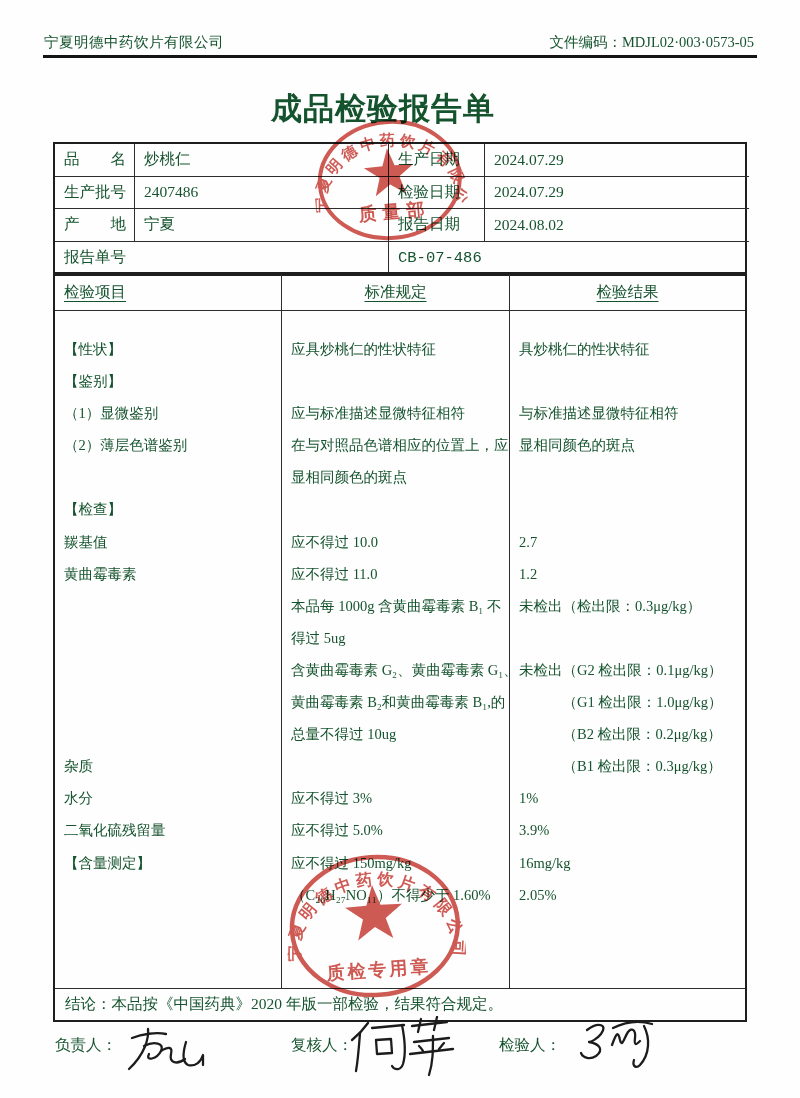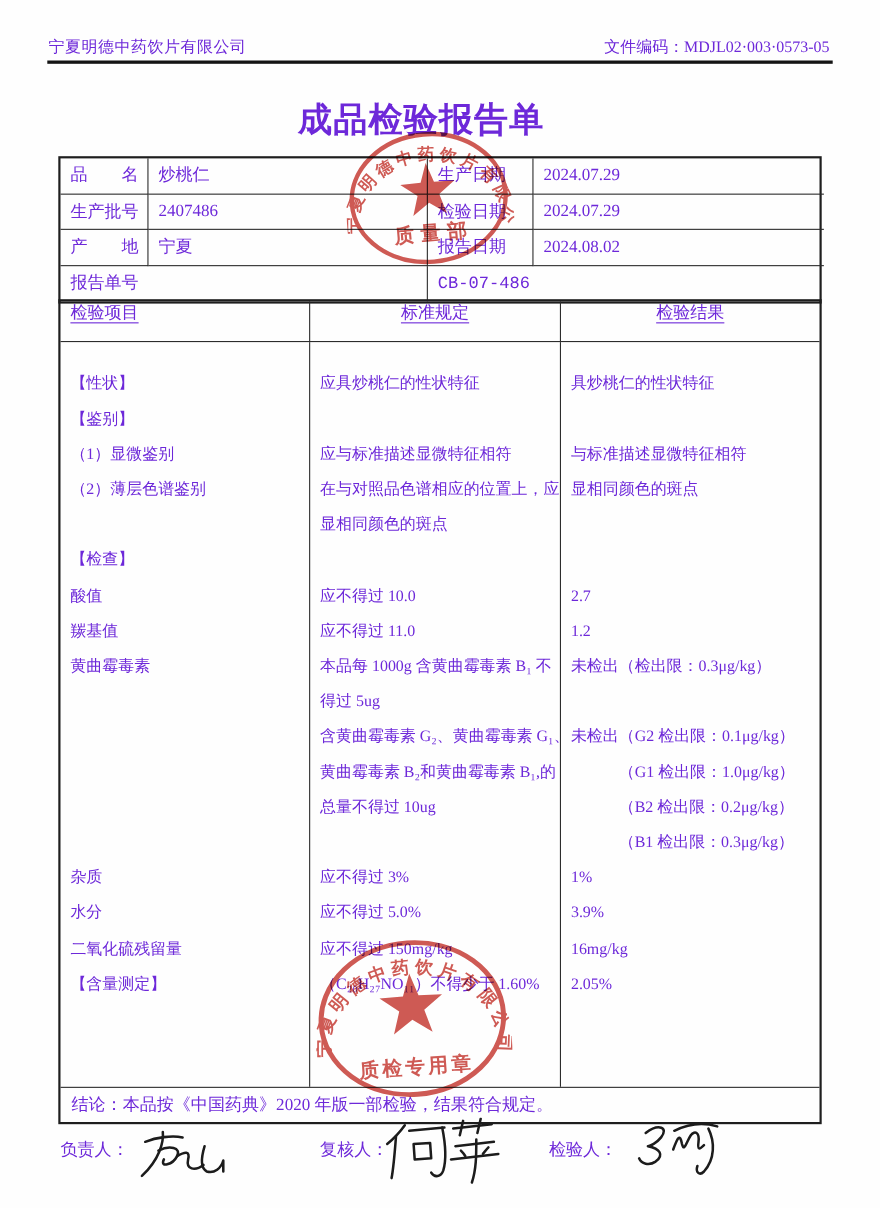--- a/index.html
+++ b/index.html
@@ -1,17 +1,17 @@
 <!DOCTYPE html>
 <html><head>
 <meta charset="utf-8">
 <style>
   html,body{margin:0;padding:0;background:#ffffff;}
   .page{position:relative;width:800px;height:1098px;background:#fefefe;overflow:hidden;
-        font-family:"Liberation Serif","DejaVu Serif",serif;color:#6d28d9;}
+        font-family:"Liberation Serif","DejaVu Serif",serif;color:#14532d;}
   
   .hdr-company{position:absolute;left:44px;top:33px;font-size:14.5px;letter-spacing:.5px;}
   .hdr-code{position:absolute;right:46px;top:33px;font-size:14.5px;}
   .hdr-rule{position:absolute;left:43px;top:55px;width:714px;height:3px;background:#141414;}
   
   .title{position:absolute;left:0;top:88px;width:766px;text-align:center;
          font-size:31px;font-weight:bold;letter-spacing:1px;}
   
   .info-table{position:absolute;left:53px;top:142px;width:694px;
               display:grid;grid-template-columns:80px 254px 96px 264px;
@@ -21,21 +21,21 @@
       border-bottom:1px solid #2c2c2c;white-space:pre;box-sizing:border-box;}
   .ic.noR{border-right:none;}
   .ic.noB{border-bottom:none;}
   .ic.span2a{grid-column:1 / 3;}
   .ic.span2b{grid-column:3 / 5;font-family:Liberation Mono, monospace;}
   
   .main-table{position:absolute;left:53px;top:272px;width:694px;height:750px;
               border:2px solid #1e1e1e;box-sizing:border-box;display:flex;flex-direction:column;}
   .mt-head{display:grid;grid-template-columns:227px 228px 1fr;height:36px;
            border-bottom:1px solid #2c2c2c;font-size:15.5px;}
-  .mh{display:flex;align-items:flex-start;justify-content:center;box-sizing:border-box;
+  .mh{display:flex;align-items:center;justify-content:center;box-sizing:border-box;
       border-right:1px solid #2c2c2c;}
   .mh:last-child{border-right:none;}
   .mh.left{justify-content:flex-start;padding-left:9px;}
   .mh span{text-decoration:underline;text-underline-offset:4px;}
   .mt-body{display:grid;grid-template-columns:227px 228px 1fr;flex:1;font-size:14.5px;}
   .mb{box-sizing:border-box;border-right:1px solid #2c2c2c;padding-top:22px;padding-left:9px;overflow:hidden;}
   .mb:last-child{border-right:none;}
   .mb .tline{height:32.1px;line-height:32.1px;white-space:pre;}
   .mt-concl{border-top:1px solid #2c2c2c;height:31px;display:flex;align-items:center;
             padding-left:10px;font-size:15.5px;white-space:pre;}
@@ -94,21 +94,20 @@
         </div>
     </div>
     <div class="mt-body">
       <div class="mb">
           <div class="tline">【性状】</div>
           <div class="tline">【鉴别】</div>
           <div class="tline">（1）显微鉴别</div>
           <div class="tline">（2）薄层色谱鉴别</div>
           <div class="tline"></div>
           <div class="tline">【检查】</div>
-          <div class="tline">酸值</div>
           <div class="tline">羰基值</div>
           <div class="tline">黄曲霉毒素</div>
           <div class="tline"></div>
           <div class="tline"></div>
           <div class="tline"></div>
           <div class="tline"></div>
           <div class="tline"></div>
           <div class="tline">杂质</div>
           <div class="tline">水分</div>
           <div class="tline">二氧化硫残留量</div>

